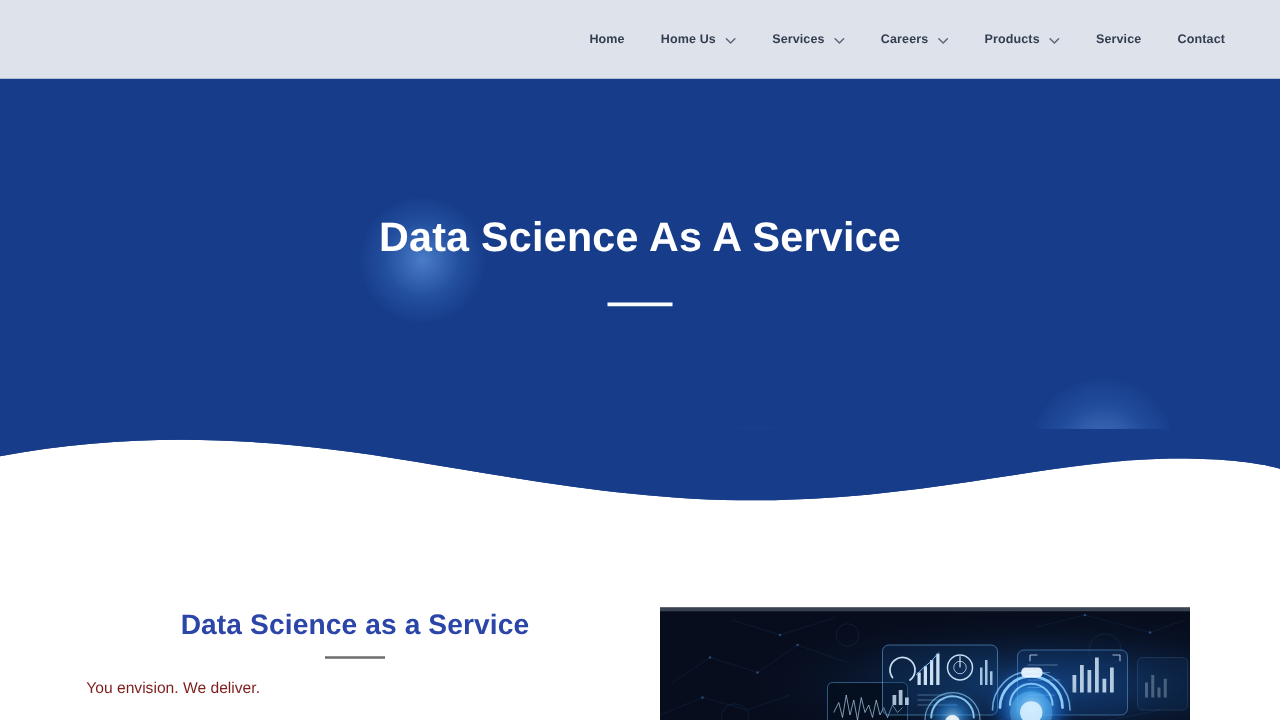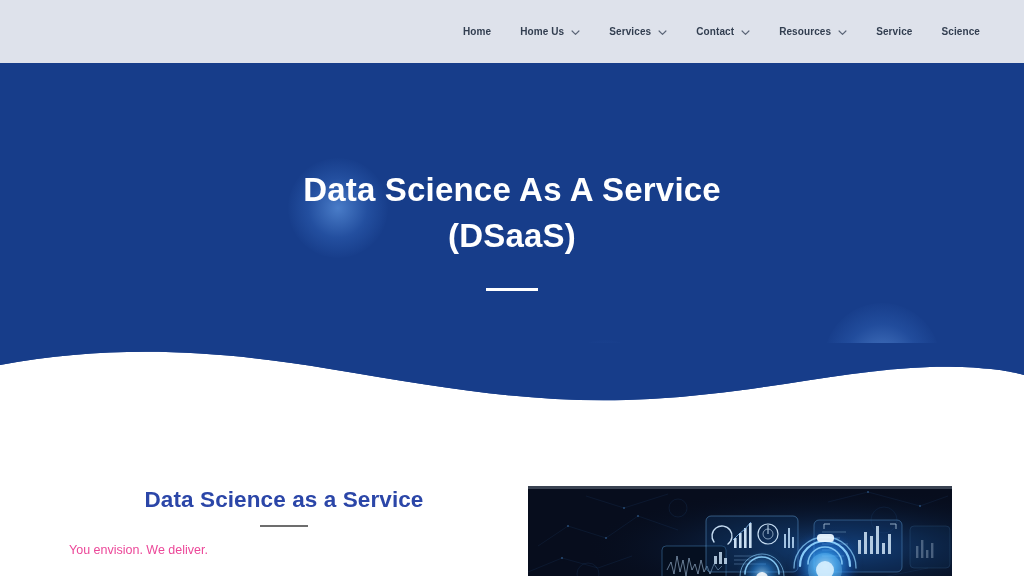--- a/index.html
+++ b/index.html
@@ -80,21 +80,21 @@
     color:#2b46a8;
     font-size:22.5px; font-weight:bold;
     letter-spacing:.1px;
     text-align:center;
     width:430px;
     margin-left:0;
   }
   .sec-rule{ width:48px; height:2px; background:#6d6d6d; margin:12px auto 0; }
   .sec-text{
     margin-top:14px;
-    color:#ec4899;
+    color:#7f1d1d;
     font-size:12.5px;
     line-height:1.55;
     text-align:left;
   }
 
   
   .media{
     position:absolute; left:528px; top:73px;
     width:424px; height:103px;
     overflow:hidden;
@@ -131,57 +131,56 @@
       <div class="nav-item">
         <span>Services</span>
         <span class="chev">
           <svg viewBox="0 0 10 10">
               <path d="M1.2 3.3 L5 7.1 L8.8 3.3" fill="none" stroke="#5b6577" stroke-width="1.3" stroke-linecap="round" stroke-linejoin="round"></path>
             </svg>
         </span>
       </div>
 
       <div class="nav-item">
-        <span>Contact</span>
+        <span>Careers</span>
         <span class="chev">
           <svg viewBox="0 0 10 10">
               <path d="M1.2 3.3 L5 7.1 L8.8 3.3" fill="none" stroke="#5b6577" stroke-width="1.3" stroke-linecap="round" stroke-linejoin="round"></path>
             </svg>
         </span>
       </div>
 
       <div class="nav-item">
-        <span>Resources</span>
+        <span>Products</span>
         <span class="chev">
           <svg viewBox="0 0 10 10">
               <path d="M1.2 3.3 L5 7.1 L8.8 3.3" fill="none" stroke="#5b6577" stroke-width="1.3" stroke-linecap="round" stroke-linejoin="round"></path>
             </svg>
         </span>
       </div>
 
       <div class="nav-item">
         <span>Service</span>
       </div>
 
       <div class="nav-item">
-        <span>Science</span>
+        <span>Contact</span>
       </div>
 
     </nav>
   </div>
 
   <div class="hero">
     <div class="glow glow-a"></div>
     <div class="glow glow-c"></div>
     <div class="glow glow-b"></div>
 
     <div class="hero-inner">
       <h1 class="hero-title">
         <span>Data Science As A Service</span><br>
-        <span>(DSaaS)</span>
       </h1>
       <div class="hero-rule"></div>
     </div>
   </div>
 
   <div class="wave">
     <svg viewBox="0 0 1024 70" preserveAspectRatio="none">
       <path d="M0,70 L0,22 C110,2 210,6 330,26 C450,46 540,62 650,56 C760,50 850,26 930,24 C980,23 1010,28 1024,32 L1024,70 Z" fill="#ffffff"></path>
       <path d="M0,0 L1024,0 L1024,32 C1010,28 980,23 930,24 C850,26 760,50 650,56 C540,62 450,46 330,26 C210,6 110,2 0,22 Z" fill="#173d8a"></path>
     </svg>

